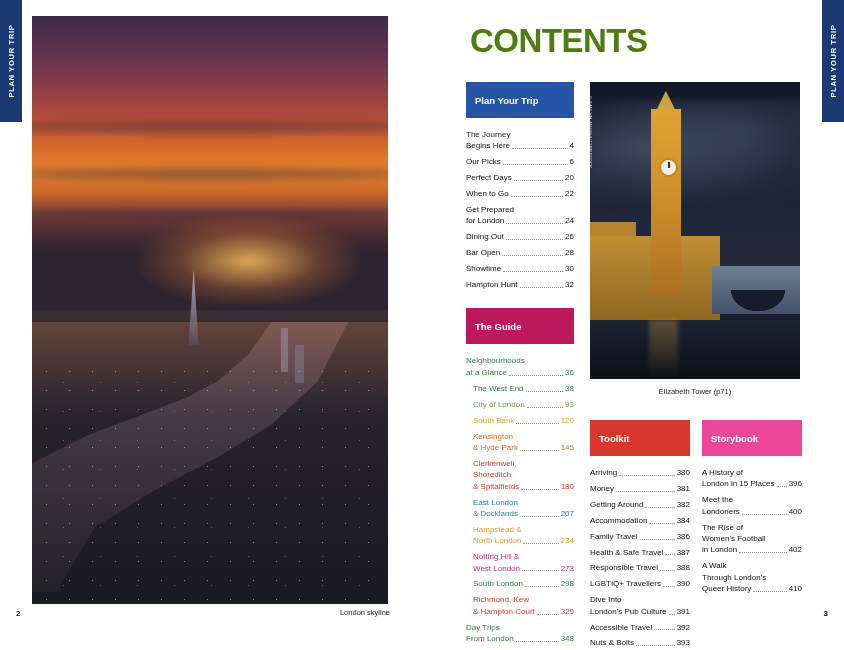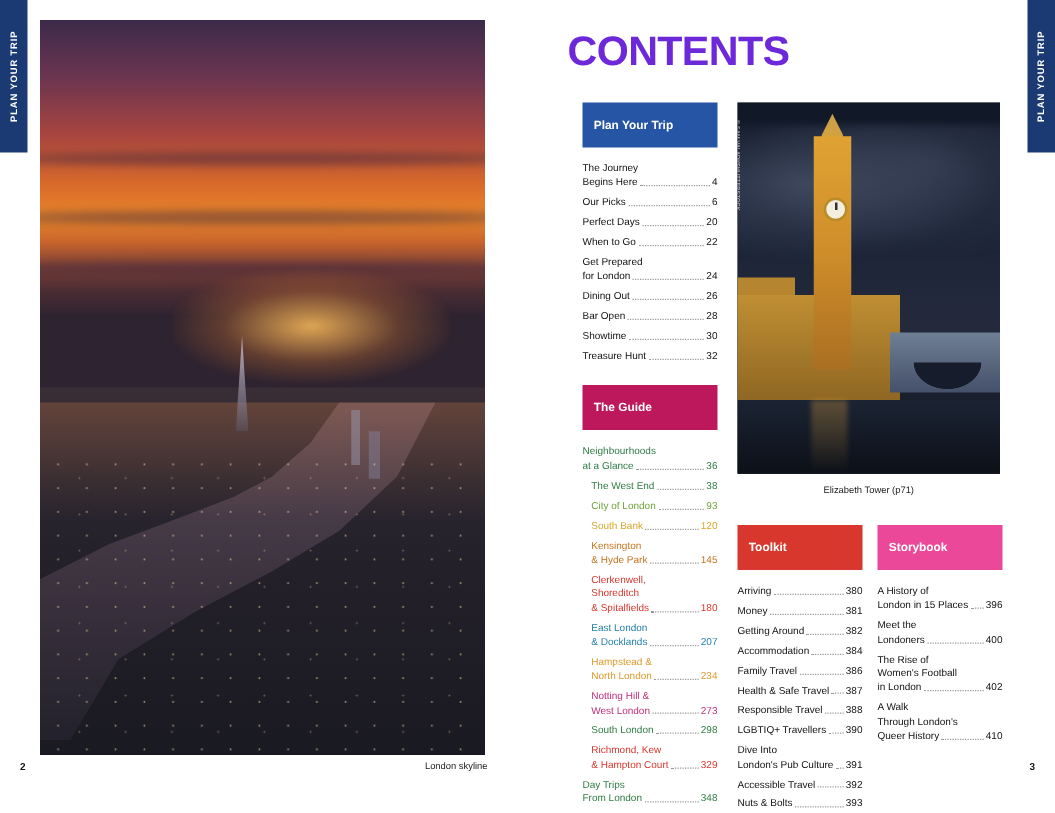--- a/index.html
+++ b/index.html
@@ -137,25 +137,25 @@
   }
 
   
   .right-page {
     position: absolute;
     left: 422px; top: 0;
     width: 422px; height: 650px;
   }
   .contents-title {
     position: absolute;
-    left: 32px; top: 22px;
+    left: 48px; top: 22px;
     font-size: 33px;
     font-weight: 800;
     letter-spacing: -0.5px;
-    color: #6d28d9;
+    color: #4d7c0f;
     font-family: "Liberation Sans", sans-serif;
   }
 
   
   .col1 { position: absolute; left: 44px; top: 82px; width: 108px; }
 
   .sec-head {
     display: flex;
     align-items: center;
     height: 36px;
@@ -418,21 +418,21 @@
           </li>
           <li class="toc-item">
             <div class="toc-line">
               <span class="toc-label">Showtime</span>
               <span class="toc-dots"></span>
               <span class="toc-page">30</span>
             </div>
           </li>
           <li class="toc-item">
             <div class="toc-line">
-              <span class="toc-label">Treasure Hunt</span>
+              <span class="toc-label">Hampton Hunt</span>
               <span class="toc-dots"></span>
               <span class="toc-page">32</span>
             </div>
           </li>
         </ul>
 
       <div class="sec-head green" style="margin-top:18px">
         <span>The Guide</span>
       </div>
       <ul class="toc-list" id="list-guide">

